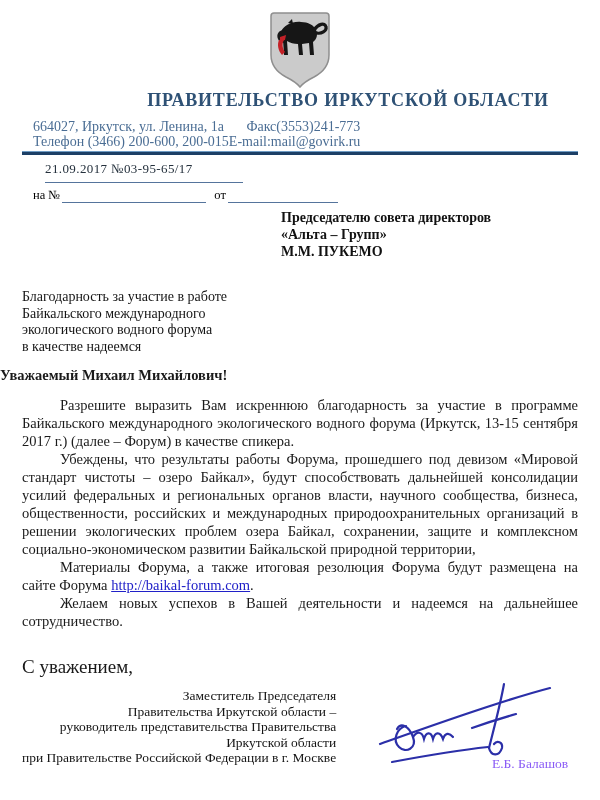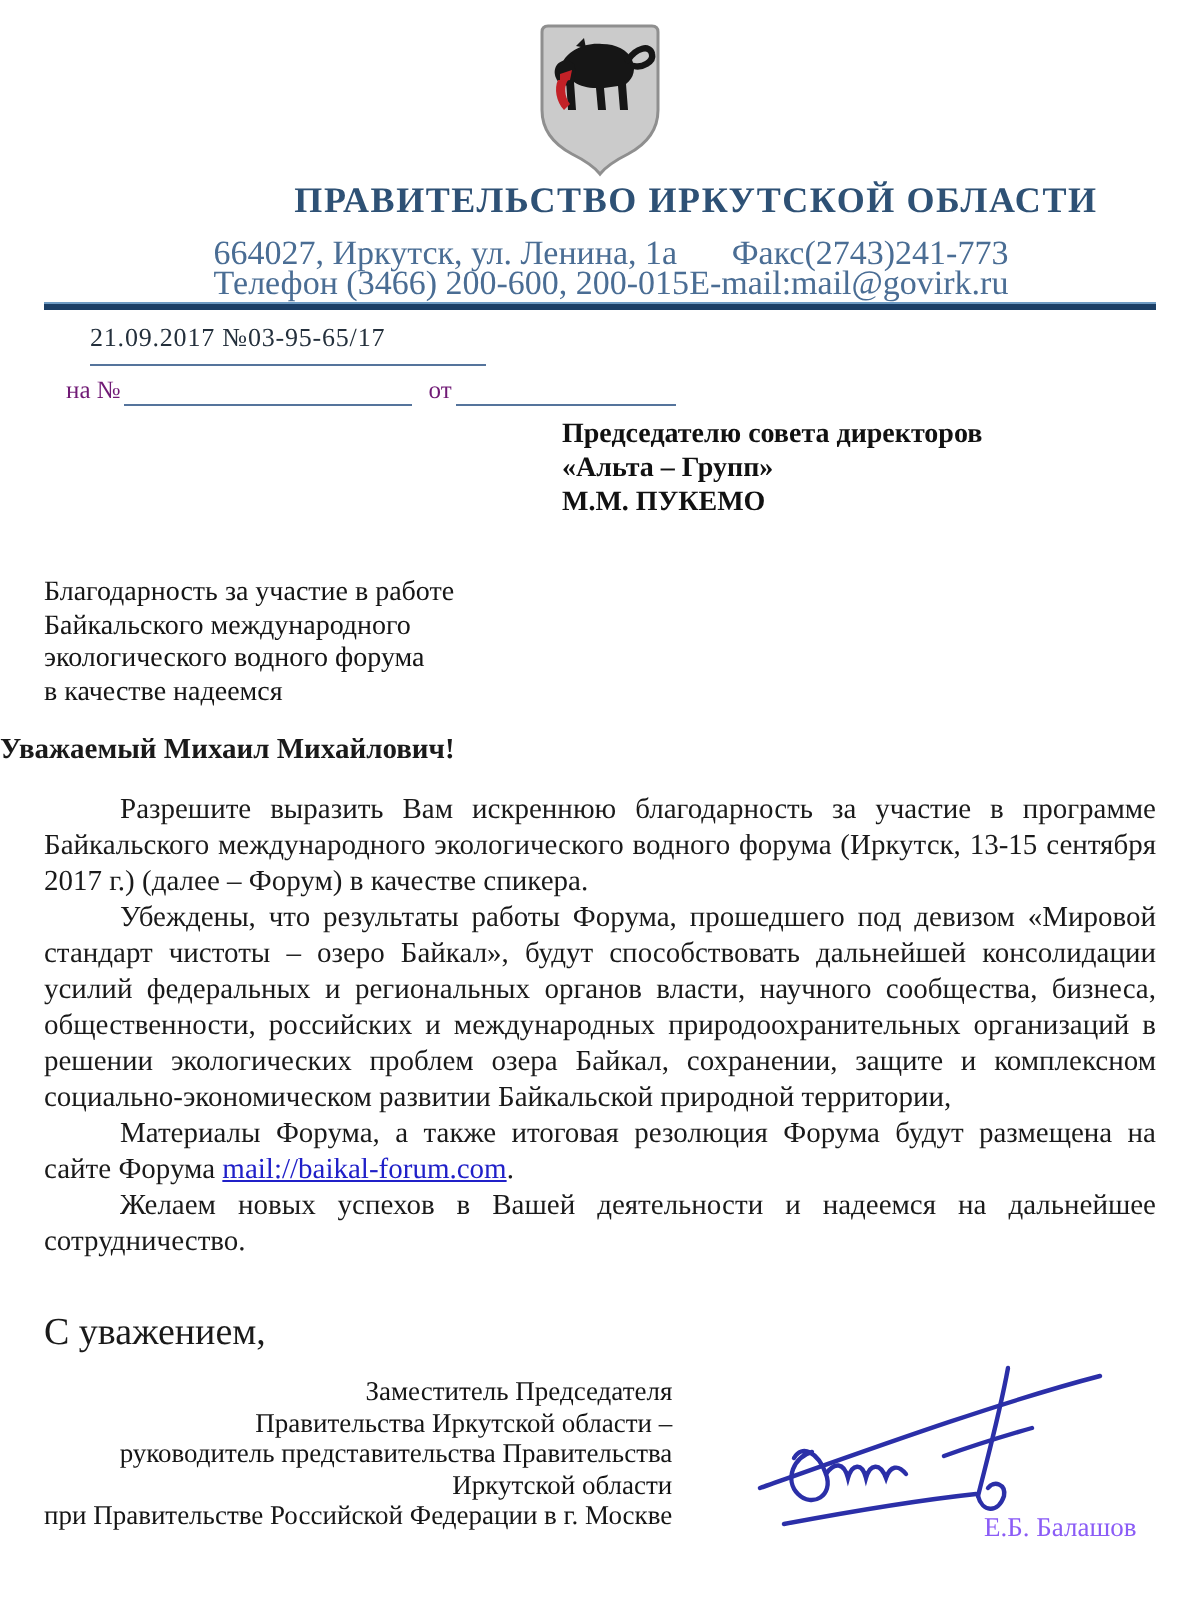--- a/index.html
+++ b/index.html
@@ -8,31 +8,31 @@
     font-family:"Liberation Serif","DejaVu Serif",serif;color:#1a1a1a;
   }
   
   .emblem{position:absolute;left:268px;top:10px;width:64px;height:80px;}
   .org-title{
     position:absolute;top:90px;left:0;width:100%;text-align:center;
     font-size:18px;font-weight:bold;letter-spacing:0.8px;color:#2e5175;padding-left:48px;
   }
   .contacts{
     position:absolute;top:119px;left:33px;width:545px;
-    display:flex;justify-content:center;
-    font-size:17px;line-height:15px;color:#4a6d94;
+    display:flex;justify-content:flex-start;
+    font-size:14px;line-height:15px;color:#4a6d94;
   }
   .contacts .right{text-align:right;}
   .rule{
     position:absolute;top:151px;left:22px;width:556px;height:3px;
     background:#1c3f66;border-top:1px solid #6f9cc4;
   }
   .ref-number{position:absolute;top:161px;left:45px;font-size:13px;color:#24303c;letter-spacing:0.4px;}
   .ref-underline{position:absolute;top:182px;left:45px;width:198px;border-top:1px solid #55749c;}
-  .na-ot{position:absolute;top:188px;left:33px;font-size:12.5px;color:#701a75;}
+  .na-ot{position:absolute;top:188px;left:33px;font-size:12.5px;color:#000000;}
   .na-ot .blank{display:inline-block;border-bottom:1px solid #55749c;height:12px;vertical-align:bottom;}
   .blank1{width:144px;margin-left:2px;}
   .blank2{width:110px;margin-left:2px;}
   .ot-label{margin-left:8px;}
   
   .addressee{position:absolute;left:281px;top:209px;font-size:14px;line-height:17px;font-weight:bold;color:#111;}
   
   .subject{position:absolute;left:22px;top:289px;font-size:14px;line-height:16.5px;color:#151515;}
   
   .salutation{position:absolute;top:367px;left:0;width:100%;font-weight:bold;font-size:14.5px;}
@@ -66,21 +66,21 @@
   </svg>
 
   <div class="org-title">ПРАВИТЕЛЬСТВО ИРКУТСКОЙ ОБЛАСТИ</div>
 
   <div class="contacts">
     <div class="left">
       <div>664027, Иркутск, ул. Ленина, 1а</div>
       <div>Телефон (3466) 200-600, 200-015</div>
     </div>
     <div class="right">
-      <div>Факс(2743)241-773</div>
+      <div>Факс(3553)241-773</div>
       <div>E-mail:mail@govirk.ru</div>
     </div>
   </div>
 
   <div class="rule"></div>
 
   <div class="ref-number">21.09.2017 №03-95-65/17</div>
   <div class="ref-underline"></div>
   <div class="na-ot">
     <span>на №</span><span class="blank blank1"></span><span class="ot-label">от</span><span class="blank blank2"></span>
@@ -97,21 +97,21 @@
     <div>Байкальского международного</div>
     <div>экологического водного форума</div>
     <div>в качестве надеемся</div>
   </div>
 
   <div class="salutation">Уважаемый Михаил Михайлович!</div>
 
   <div class="body-text">
     <p>Разрешите выразить Вам искреннюю благодарность за участие в программе Байкальского международного экологического водного форума (Иркутск, 13-15 сентября 2017 г.) (далее – Форум) в качестве спикера.</p>
     <p>Убеждены, что результаты работы Форума,  прошедшего под девизом «Мировой стандарт чистоты – озеро Байкал», будут способствовать дальнейшей консолидации усилий федеральных и региональных органов власти, научного сообщества, бизнеса, общественности, российских и международных природоохранительных организаций в решении экологических проблем озера Байкал, сохранении, защите и комплексном социально-экономическом развитии Байкальской природной территории,</p>
-    <p><span>Материалы Форума, а также итоговая резолюция Форума будут размещена на сайте Форума </span><a href="#">mail://baikal-forum.com</a><span>.</span></p>
+    <p><span>Материалы Форума, а также итоговая резолюция Форума будут размещена на сайте Форума </span><a href="#">http://baikal-forum.com</a><span>.</span></p>
     <p>Желаем новых успехов в Вашей деятельности и надеемся на дальнейшее сотрудничество.</p>
   </div>
 
   <div class="closing">С уважением,</div>
 
   <div class="sig-block">
     <div>Заместитель Председателя</div>
     <div>Правительства Иркутской области –</div>
     <div>руководитель представительства Правительства</div>
     <div>Иркутской области</div>

